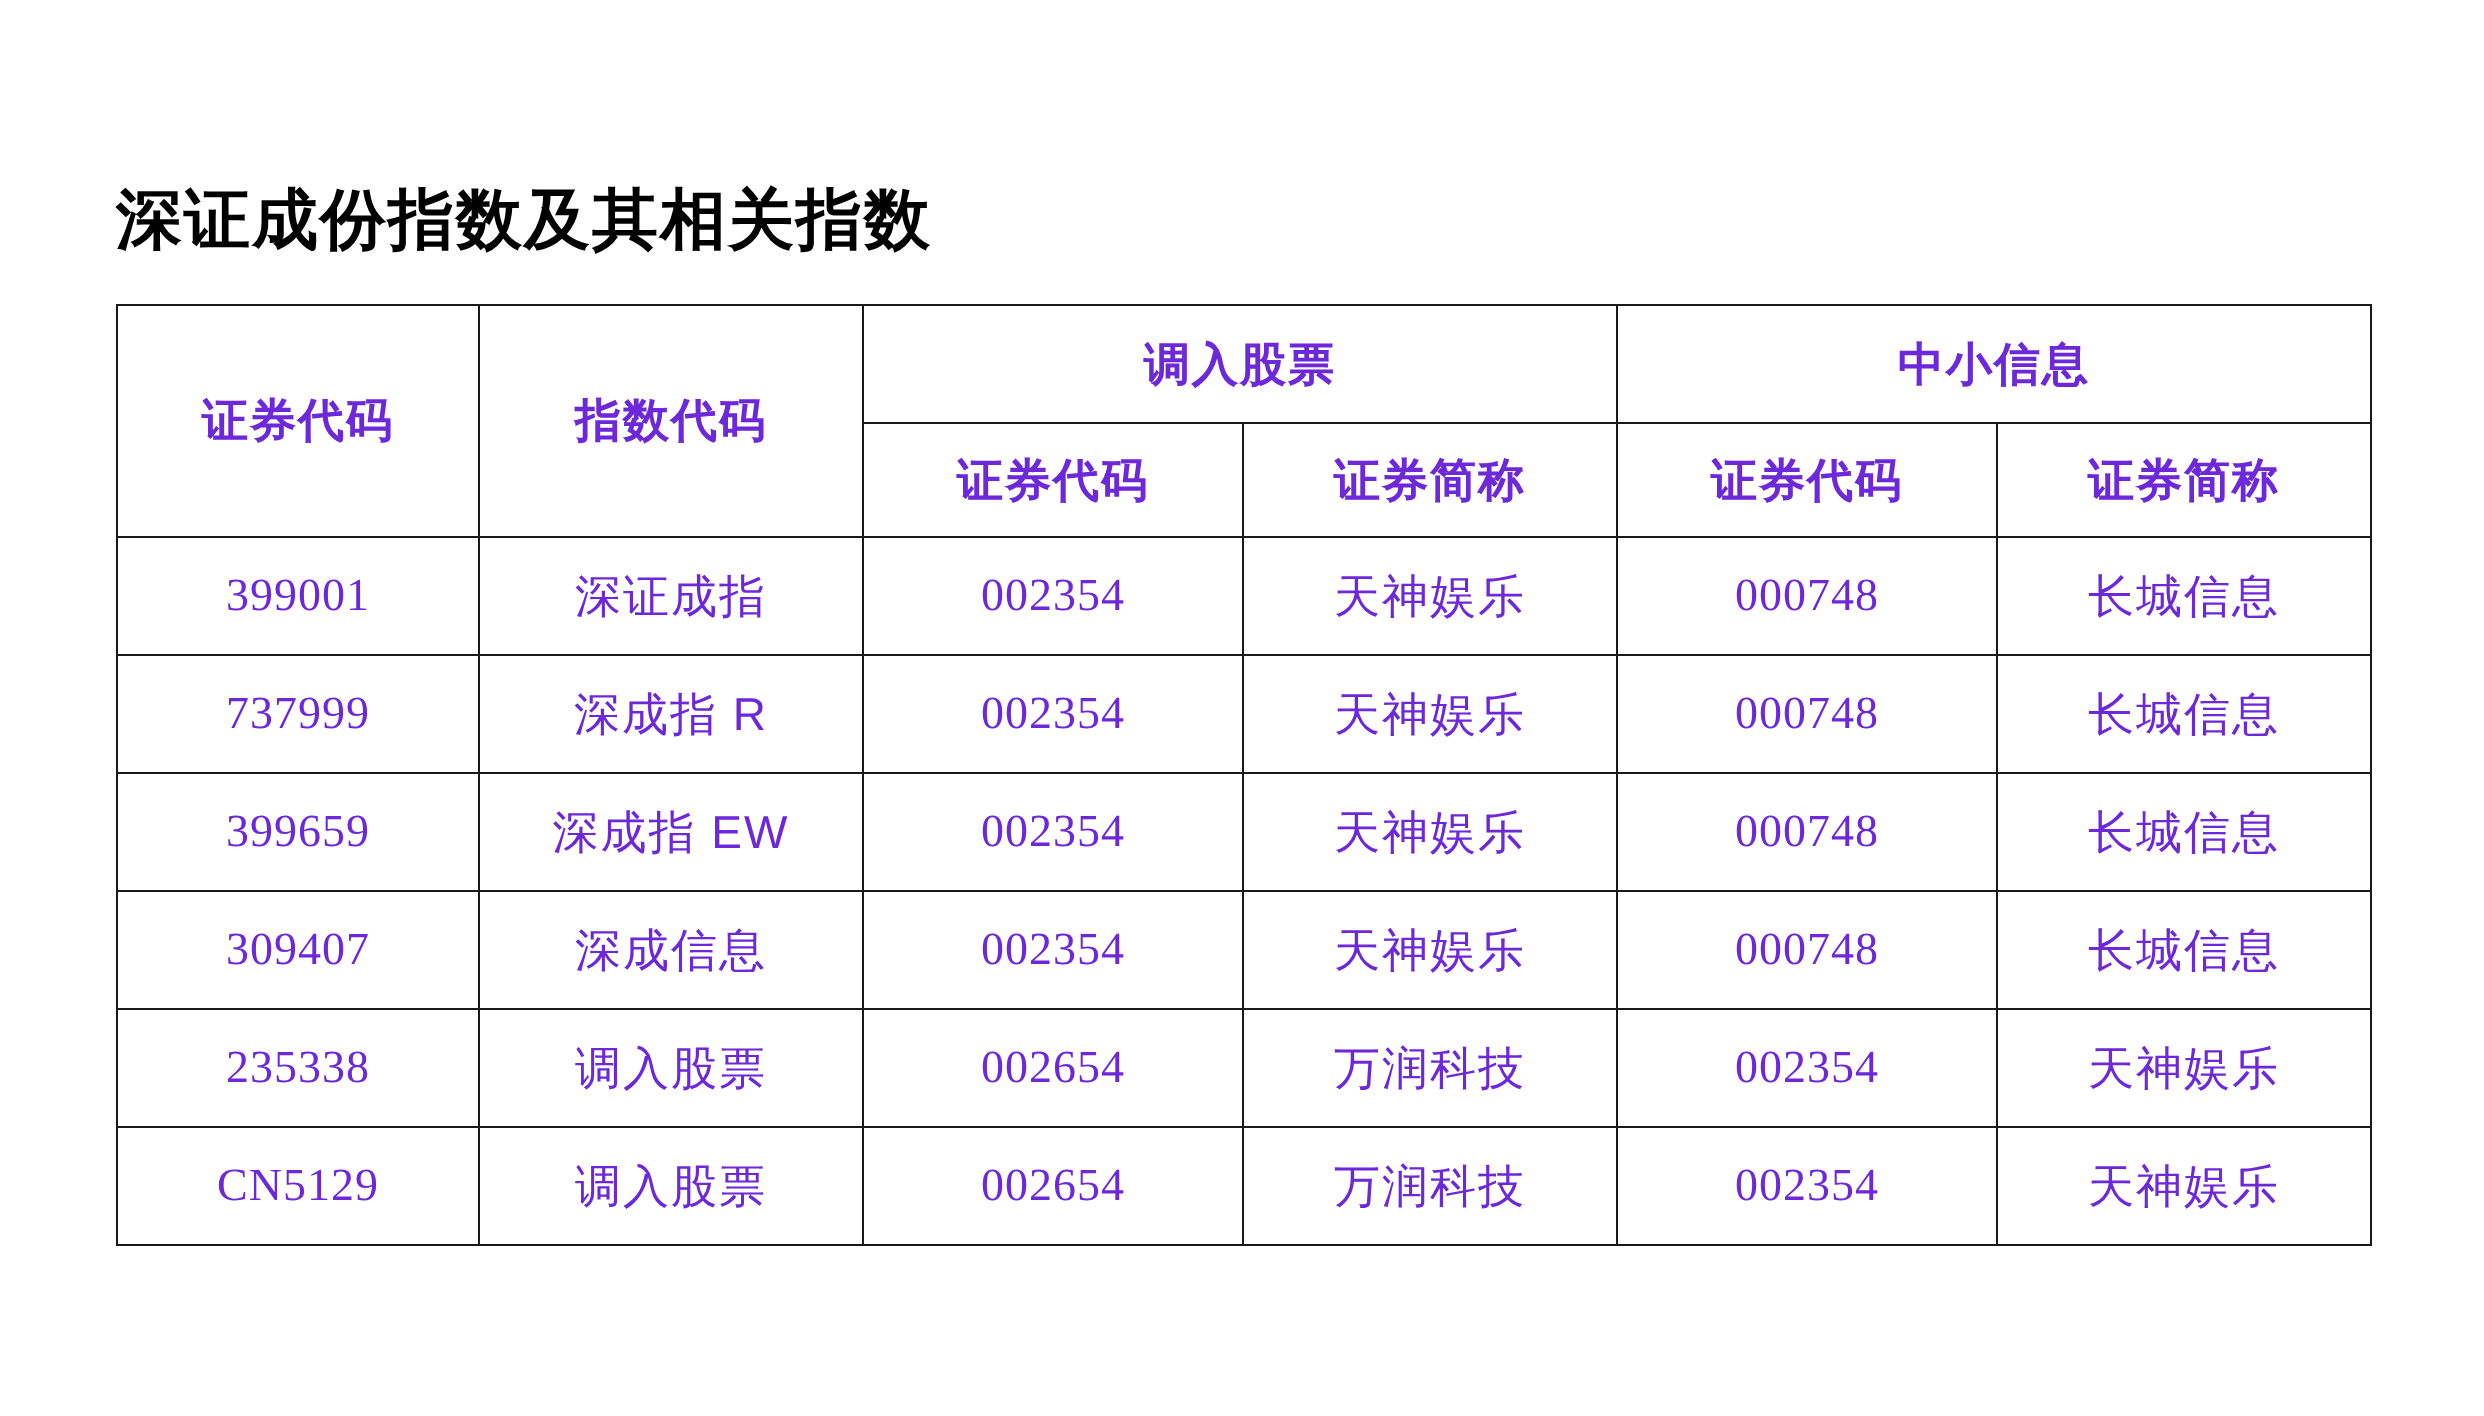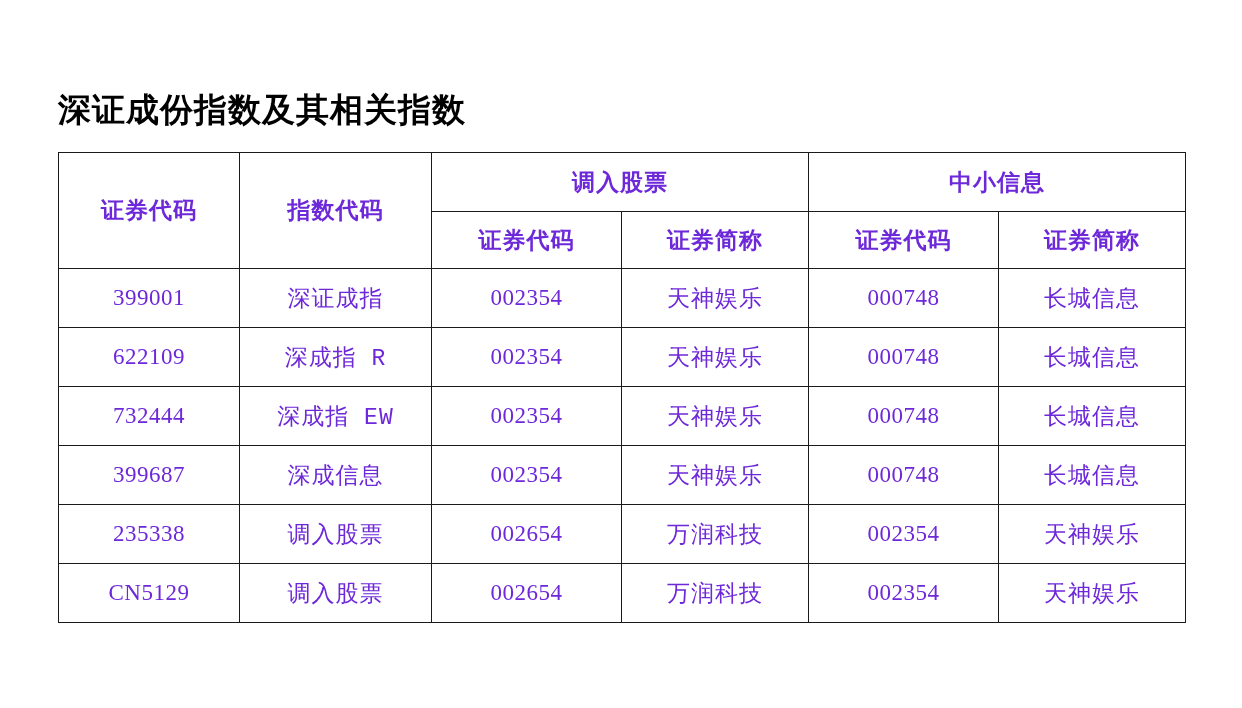--- a/index.html
+++ b/index.html
@@ -62,21 +62,21 @@
   table.idx tbody td { height: 58px; margin-left: 32px; }
   .col-code { width: 181px; }
   .col-name { width: 192px; }
   .col-sec-code { width: 190px; }
   .col-sec-name { width: 187px; }
   .num {
     font-family: "Liberation Serif", "DejaVu Serif", serif;
     letter-spacing: 0.5px;
   }
   .cn {
-    font-family: Liberation Mono, monospace;
+    font-family: Liberation Sans, sans-serif;
     font-weight: bold;
     letter-spacing: 1px;
   }
 </style>
 </head>
 <body>
 
 <div class="page">
 
   <div class="title">深证成份指数及其相关指数</div>
@@ -108,37 +108,37 @@
       <tbody>
         <tr>
           <td class="num">399001</td>
           <td class="cn">深证成指</td>
           <td class="num">002354</td>
           <td class="cn">天神娱乐</td>
           <td class="num">000748</td>
           <td class="cn">长城信息</td>
         </tr>
         <tr>
-          <td class="num">622109</td>
+          <td class="num">737999</td>
           <td class="cn">深成指 R</td>
           <td class="num">002354</td>
           <td class="cn">天神娱乐</td>
           <td class="num">000748</td>
           <td class="cn">长城信息</td>
         </tr>
         <tr>
-          <td class="num">732444</td>
+          <td class="num">399659</td>
           <td class="cn">深成指 EW</td>
           <td class="num">002354</td>
           <td class="cn">天神娱乐</td>
           <td class="num">000748</td>
           <td class="cn">长城信息</td>
         </tr>
         <tr>
-          <td class="num">399687</td>
+          <td class="num">309407</td>
           <td class="cn">深成信息</td>
           <td class="num">002354</td>
           <td class="cn">天神娱乐</td>
           <td class="num">000748</td>
           <td class="cn">长城信息</td>
         </tr>
         <tr>
           <td class="num">235338</td>
           <td class="cn">调入股票</td>
           <td class="num">002654</td>

